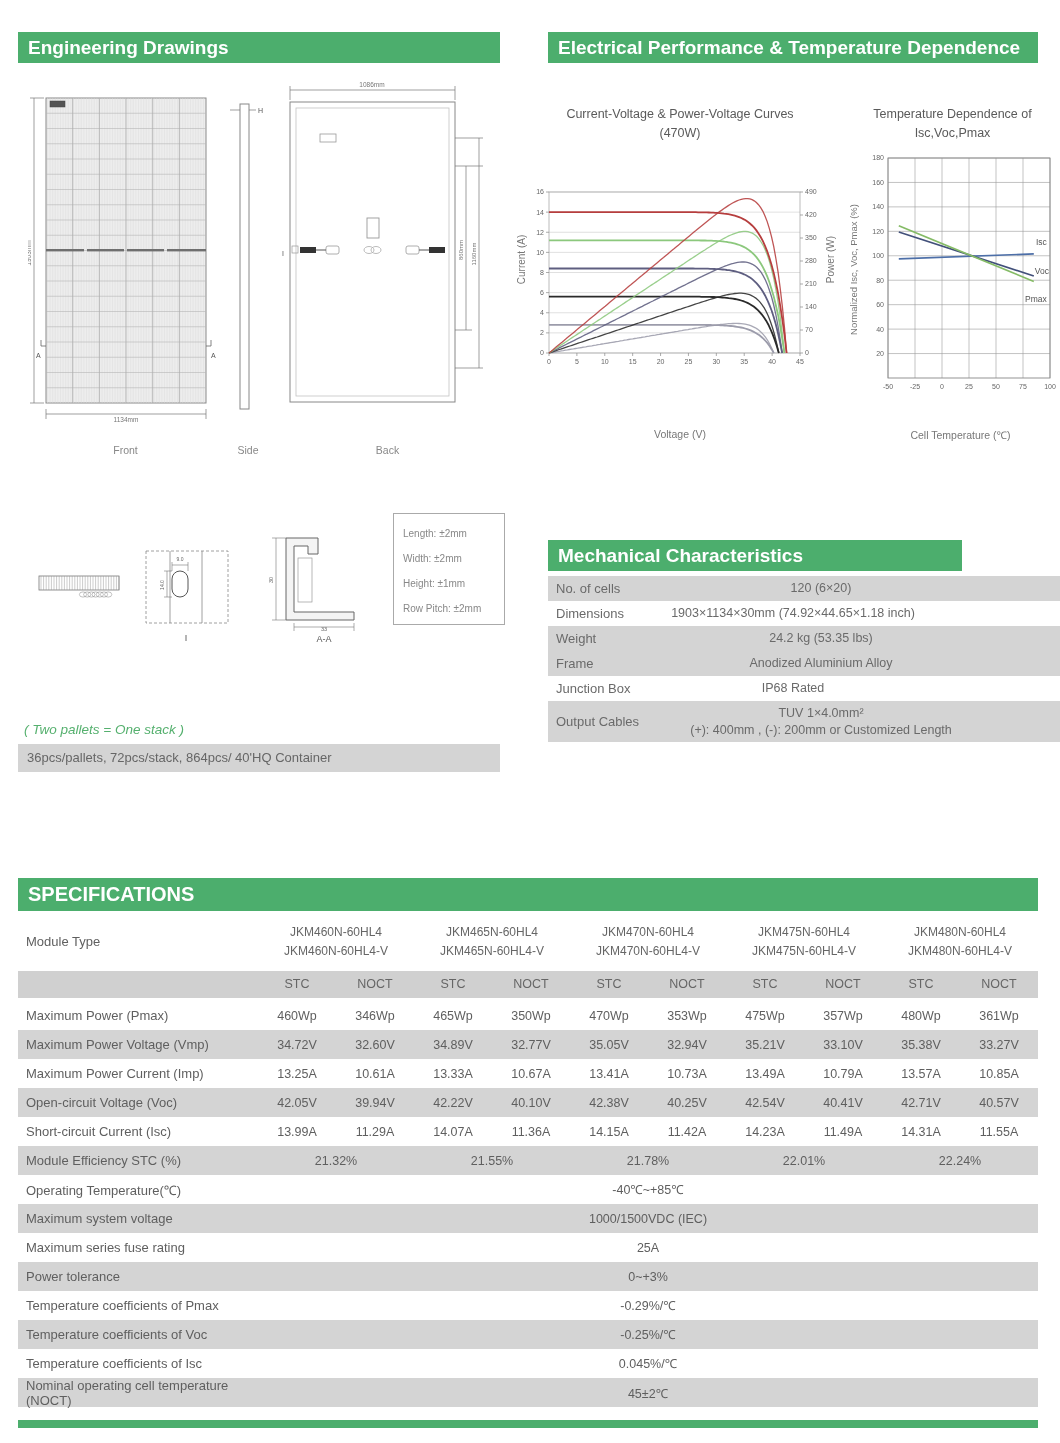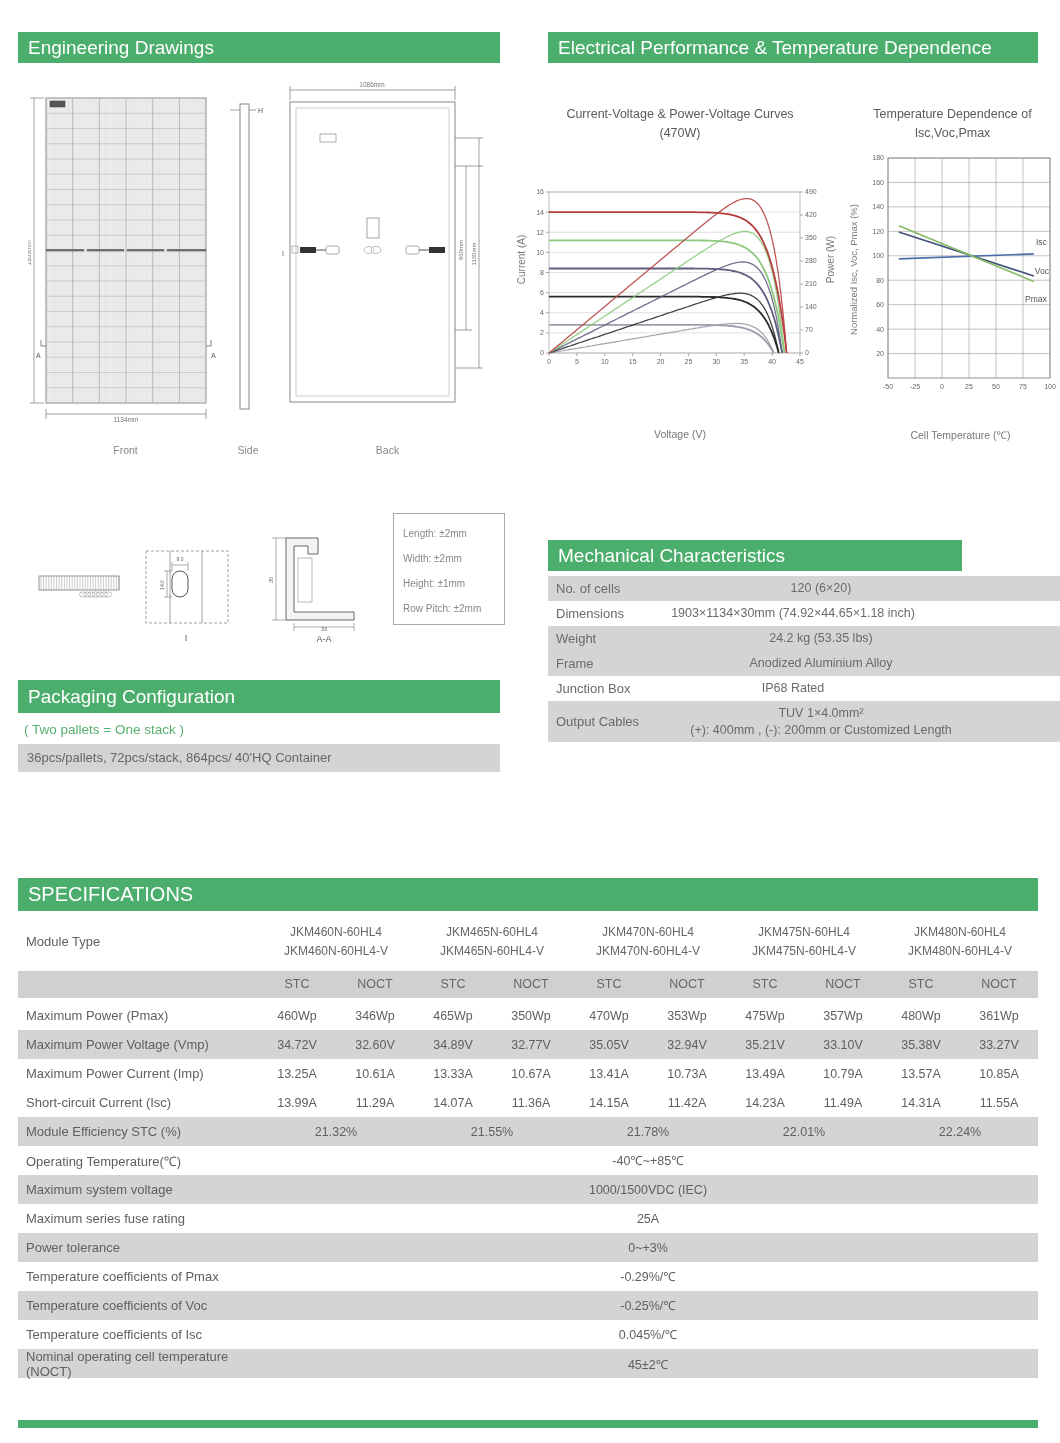--- a/index.html
+++ b/index.html
@@ -1,19 +1,19 @@
 <!DOCTYPE html>
 <html style="--accent: #4cae6d; --shade: #d4d4d4;"><head>
 <meta charset="utf-8">
 <style>
   :root{ --accent:#4cae6d; --shade:#d4d4d4; --txt:#6a6a6a; }
   html,body{margin:0;padding:0;background:#fff;}
   body{font-family:"Liberation Sans", sans-serif;}
   .page{position:relative;width:1060px;height:1443px;background:#fff;overflow:hidden;}
-  .band{position:absolute;height:31px;background:var(--accent);color:#fff;font-weight:normal;
+  .band{position:absolute;height:31px;background:var(--accent);color:#fff;font-weight:bold;
         font-size:19px;line-height:31px;padding-left:10px;box-sizing:border-box;}
   .view-label{position:absolute;text-align:center;font-size:10.5px;color:#888;}
   .chart-title{position:absolute;text-align:center;font-size:12.5px;color:#5a5a5a;line-height:1.5;}
   .axis-x-label{position:absolute;text-align:center;font-size:10.5px;color:#777;}
   .vlabel{position:absolute;font-size:10px;color:#777;text-align:center;white-space:nowrap;
           transform:rotate(-90deg);}
   .note-green{position:absolute;font-size:13.5px;color:#55b06e;}
   .gray-row{position:absolute;background:var(--shade);font-size:13px;color:#666;
             padding-left:9px;box-sizing:border-box;}
   
@@ -469,24 +469,21 @@
         <div class="mlabel">Junction Box</div>
         <div class="mvalue">IP68 Rated</div>
       </div>
       <div class="mrow shade tall">
         <div class="mlabel">Output Cables</div>
         <div class="mvalue">TUV  1×4.0mm²
 (+): 400mm , (-): 200mm or Customized Length</div>
       </div>
     </div>
 
-  <div class="band" style="left:18px;top:680px;width:482px;height:33px;line-height:33px;">
-    <span>Packaging Configuration</span>
-  </div>
-  <div class="note-green" style="left:24px;top:722px;">( Two pallets = One stack )</div>
+  <div class="note-green" style="left:24px;top:722px;font-style:italic;">( Two pallets = One stack )</div>
   <div class="gray-row" style="left:18px;top:744px;width:482px;height:28px;line-height:28px;">36pcs/pallets, 72pcs/stack, 864pcs/ 40'HQ Container</div>
 
   <div class="band" style="left:18px;top:878px;width:1020px;height:33px;line-height:33px;font-size:20px;">
     <span>SPECIFICATIONS</span>
   </div>
   <div id="spec-table">
       <div class="module-row">
         <div class="mt-label">Module Type</div>
         <div class="model">JKM460N-60HL4
 JKM460N-60HL4-V</div>
@@ -544,20 +541,33 @@
         <div class="sval ">10.61A</div>
         <div class="sval ">13.33A</div>
         <div class="sval ">10.67A</div>
         <div class="sval ">13.41A</div>
         <div class="sval ">10.73A</div>
         <div class="sval ">13.49A</div>
         <div class="sval ">10.79A</div>
         <div class="sval ">13.57A</div>
         <div class="sval ">10.85A</div>
       </div>
+      <div class="srow shade">
+        <div class="slabel">Open-circuit Voltage (Voc)</div>
+        <div class="sval ">42.05V</div>
+        <div class="sval ">39.94V</div>
+        <div class="sval ">42.22V</div>
+        <div class="sval ">40.10V</div>
+        <div class="sval ">42.38V</div>
+        <div class="sval ">40.25V</div>
+        <div class="sval ">42.54V</div>
+        <div class="sval ">40.41V</div>
+        <div class="sval ">42.71V</div>
+        <div class="sval ">40.57V</div>
+      </div>
       <div class="srow">
         <div class="slabel">Short-circuit Current (Isc)</div>
         <div class="sval ">13.99A</div>
         <div class="sval ">11.29A</div>
         <div class="sval ">14.07A</div>
         <div class="sval ">11.36A</div>
         <div class="sval ">14.15A</div>
         <div class="sval ">11.42A</div>
         <div class="sval ">14.23A</div>
         <div class="sval ">11.49A</div>

